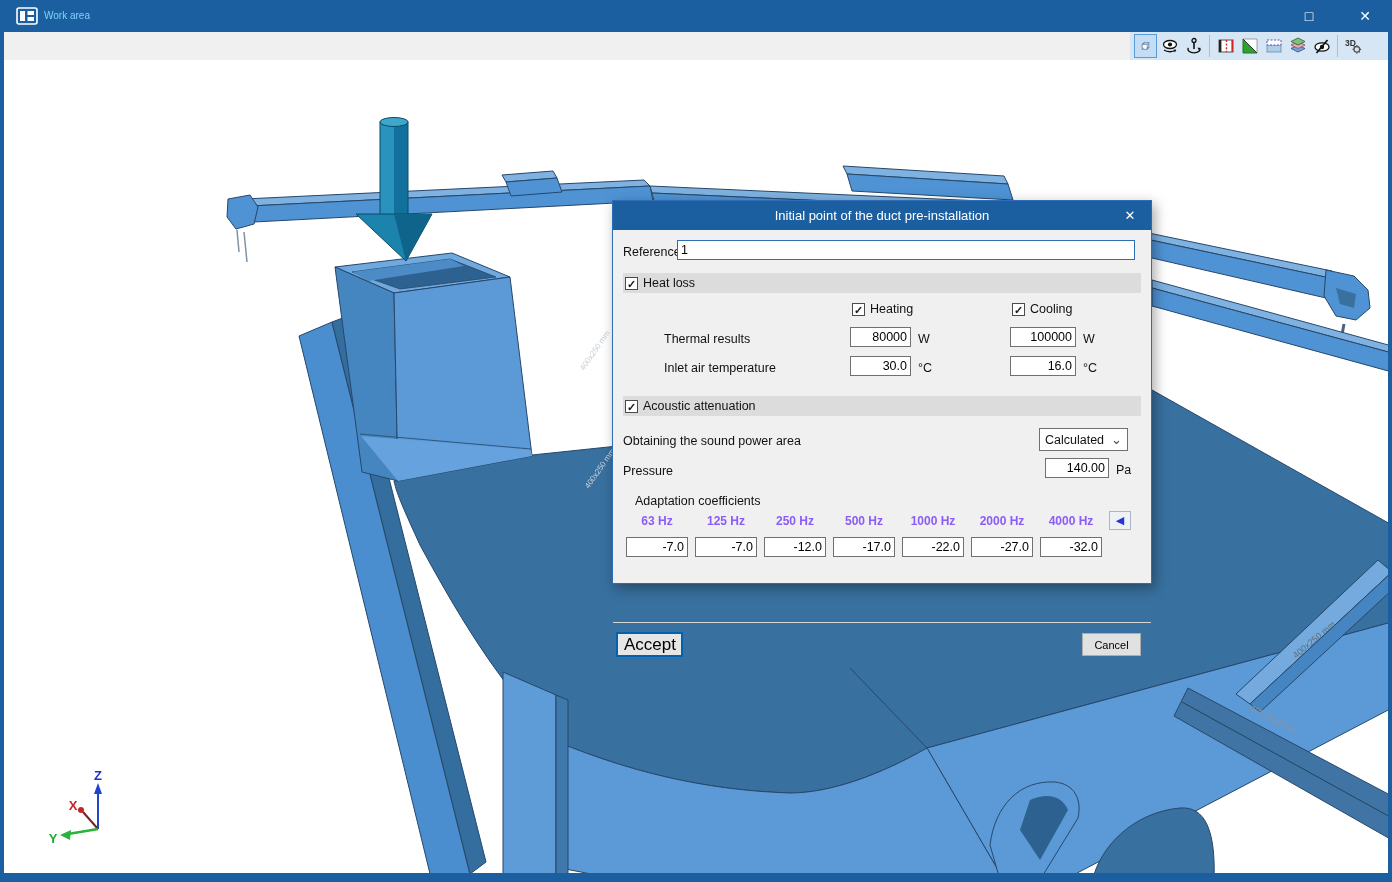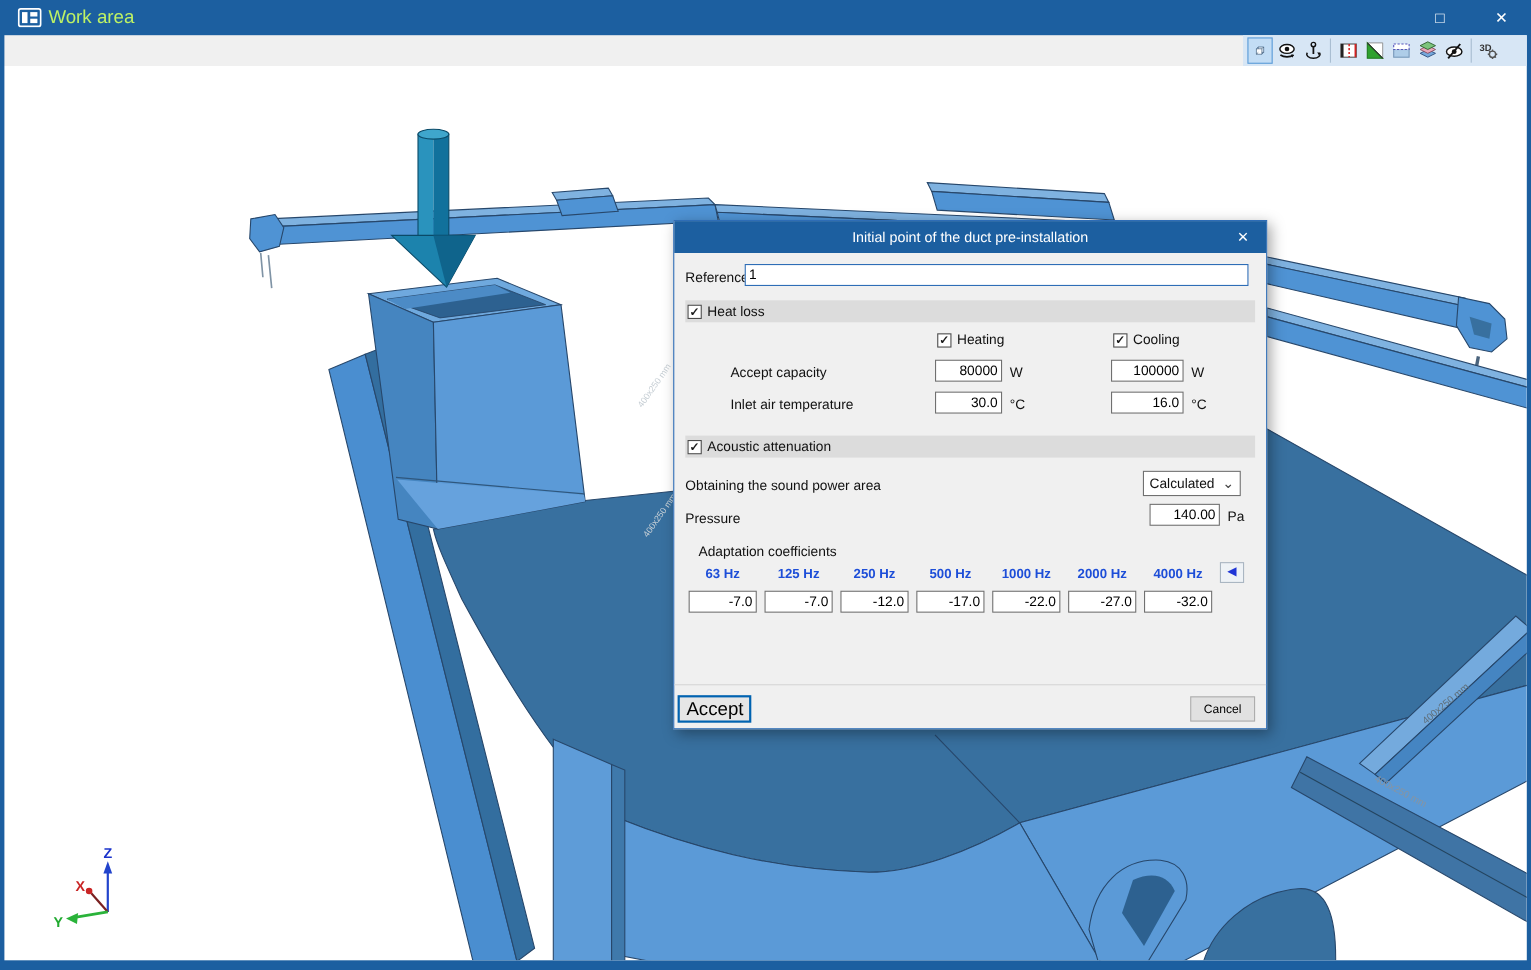--- a/index.html
+++ b/index.html
@@ -1,47 +1,47 @@
 <!DOCTYPE html>
 <html><head>
 <meta charset="utf-8">
 <style>
   html,body{margin:0;padding:0;background:#3a3a3a;font-family:"Liberation Sans",sans-serif;}
   #window{position:relative;width:1392px;height:882px;background:#1c5fa0;overflow:hidden;}
   
   #titlebar{position:absolute;left:0;top:0;width:100%;height:32px;background:#1c5fa0;}
-  #titlebar .ttl{position:absolute;left:44px;top:0;line-height:32px;color:#bef264;font-size:17px;}
+  #titlebar .ttl{position:absolute;left:44px;top:0;line-height:32px;color:#7dd3fc;font-size:10px;}
   #app-icon{position:absolute;left:16px;top:7px;}
   .winbtn{position:absolute;top:0;width:38px;height:32px;color:#fff;font-size:14px;text-align:center;line-height:32px;cursor:default;}
   #btn-max{left:1290px;}
   #btn-close{left:1346px;}
   
   #toolstrip{position:absolute;left:4px;top:32px;width:1384px;height:28px;background:#f0f0f0;}
   #toolpanel{position:absolute;right:0;top:0;height:28px;width:258px;background:#d7e6f5;display:flex;align-items:center;gap:1px;padding-left:4px;box-sizing:border-box;}
   .tbtn{width:23px;height:24px;display:flex;align-items:center;justify-content:center;border:1px solid transparent;box-sizing:border-box;}
   .tbtn.sel{background:#c3ddf5;border:1px solid #5b9bd8;}
   .tsep{width:1px;height:22px;background:#a9bed2;margin:0 3px;}
   
   #canvas{position:absolute;left:4px;top:60px;width:1384px;height:813px;background:#ffffff;overflow:hidden;}
   #scene{display:block;width:100%;height:100%;}
   
-  #dlg{position:absolute;left:612px;top:200px;width:540px;height:463px;background:#f0f0f0;border:1px solid #2e6db6;box-sizing:border-box;box-shadow:3px 4px 12px rgba(0,0,0,.35);font-size:12.5px;color:#111;padding-left:30px;}
+  #dlg{position:absolute;left:612px;top:200px;width:540px;height:384px;background:#f0f0f0;border:1px solid #2e6db6;box-sizing:border-box;box-shadow:3px 4px 12px rgba(0,0,0,.35);font-size:12.5px;color:#111;padding-left:30px;}
   #dlg-title{position:absolute;left:0;top:0;width:100%;height:29px;background:#1c5fa0;color:#fff;text-align:center;line-height:29px;font-size:13px;}
   #dlg-close{position:absolute;right:10px;top:0;width:22px;height:29px;color:#fff;text-align:center;line-height:29px;font-size:13px;}
   .abs{position:absolute;}
   .lbl{white-space:nowrap;}
   .band{position:absolute;left:10px;width:518px;height:20px;background:#dcdcdc;display:flex;align-items:center;}
   .cb{display:flex;align-items:center;gap:5px;}
   .cbbox{width:13px;height:13px;background:#fff;border:1px solid #4a4a4a;font-size:11px;line-height:12px;text-align:center;color:#1a1a1a;font-weight:bold;box-sizing:border-box;}
   .inp{position:absolute;height:20px;border:1px solid #707070;background:#fff;font-family:"Liberation Sans",sans-serif;font-size:12.5px;text-align:right;padding:0 3px;box-sizing:border-box;}
   .inp.left{text-align:left;}
   .unit{position:absolute;font-size:12.5px;}
   .sel{position:absolute;background:#fff;border:1px solid #707070;display:flex;align-items:center;justify-content:space-between;padding:0 5px;box-sizing:border-box;font-size:12.5px;}
   .sel .chev{color:#444;font-size:13px;line-height:10px;}
-  .fhdr{position:absolute;width:62px;text-align:center;font-weight:bold;font-size:12px;color:#1d4ed8;}
+  .fhdr{position:absolute;width:62px;text-align:center;font-weight:bold;font-size:12px;color:#8b5cf6;}
   .arrbtn{position:absolute;width:22px;height:19px;background:#eef2f6;border:1px solid #aab6c2;color:#1f35d6;font-size:11px;text-align:center;line-height:17px;box-sizing:border-box;}
   #beige{position:absolute;left:10px;top:370px;width:518px;height:37px;background:#e3e3c9;display:flex;align-items:center;justify-content:center;}
   .pbtn{background:#e1e1e1;border:1px solid #9a9a9a;font-family:"Liberation Sans",sans-serif;font-size:12.5px;padding:3px 9px;}
   #accept{position:absolute;left:3px;top:431px;width:67px;height:25px;background:#e6e6e6;border:2px solid #0063b1;font-family:"Liberation Sans",sans-serif;font-size:17px;}
   #cancel{position:absolute;left:469px;top:432px;width:59px;height:23px;background:#e1e1e1;border:1px solid #adadad;font-family:"Liberation Sans",sans-serif;font-size:11px;}
   #dlg-footer-line{position:absolute;left:0;top:421px;width:100%;height:1px;background:#d6d6d6;}
 </style>
 </head>
 <body>
 
@@ -251,21 +251,21 @@
 
     <span class="cb abs" style="left:239px;top:101px;">
       <span class="cbbox">✓</span>
       <span>Heating</span>
     </span>
     <span class="cb abs" style="left:399px;top:101px;">
       <span class="cbbox">✓</span>
       <span>Cooling</span>
     </span>
 
-    <span class="abs lbl" style="left:51px;top:131px;">Accept capacity</span>
+    <span class="abs lbl" style="left:51px;top:131px;">Thermal results</span>
     <input class="inp" style="left: 237px; top: 126px; width: 61px;" value="80000">
     <span class="unit" style="left:305px;top:131px;">W</span>
     <input class="inp" style="left: 397px; top: 126px; width: 66px;" value="100000">
     <span class="unit" style="left:470px;top:131px;">W</span>
 
     <span class="abs lbl" style="left:51px;top:160px;">Inlet air temperature</span>
     <input class="inp" style="left: 237px; top: 155px; width: 61px;" value="30.0">
     <span class="unit" style="left:305px;top:160px;">°C</span>
     <input class="inp" style="left: 397px; top: 155px; width: 66px;" value="16.0">
     <span class="unit" style="left:470px;top:160px;">°C</span>

